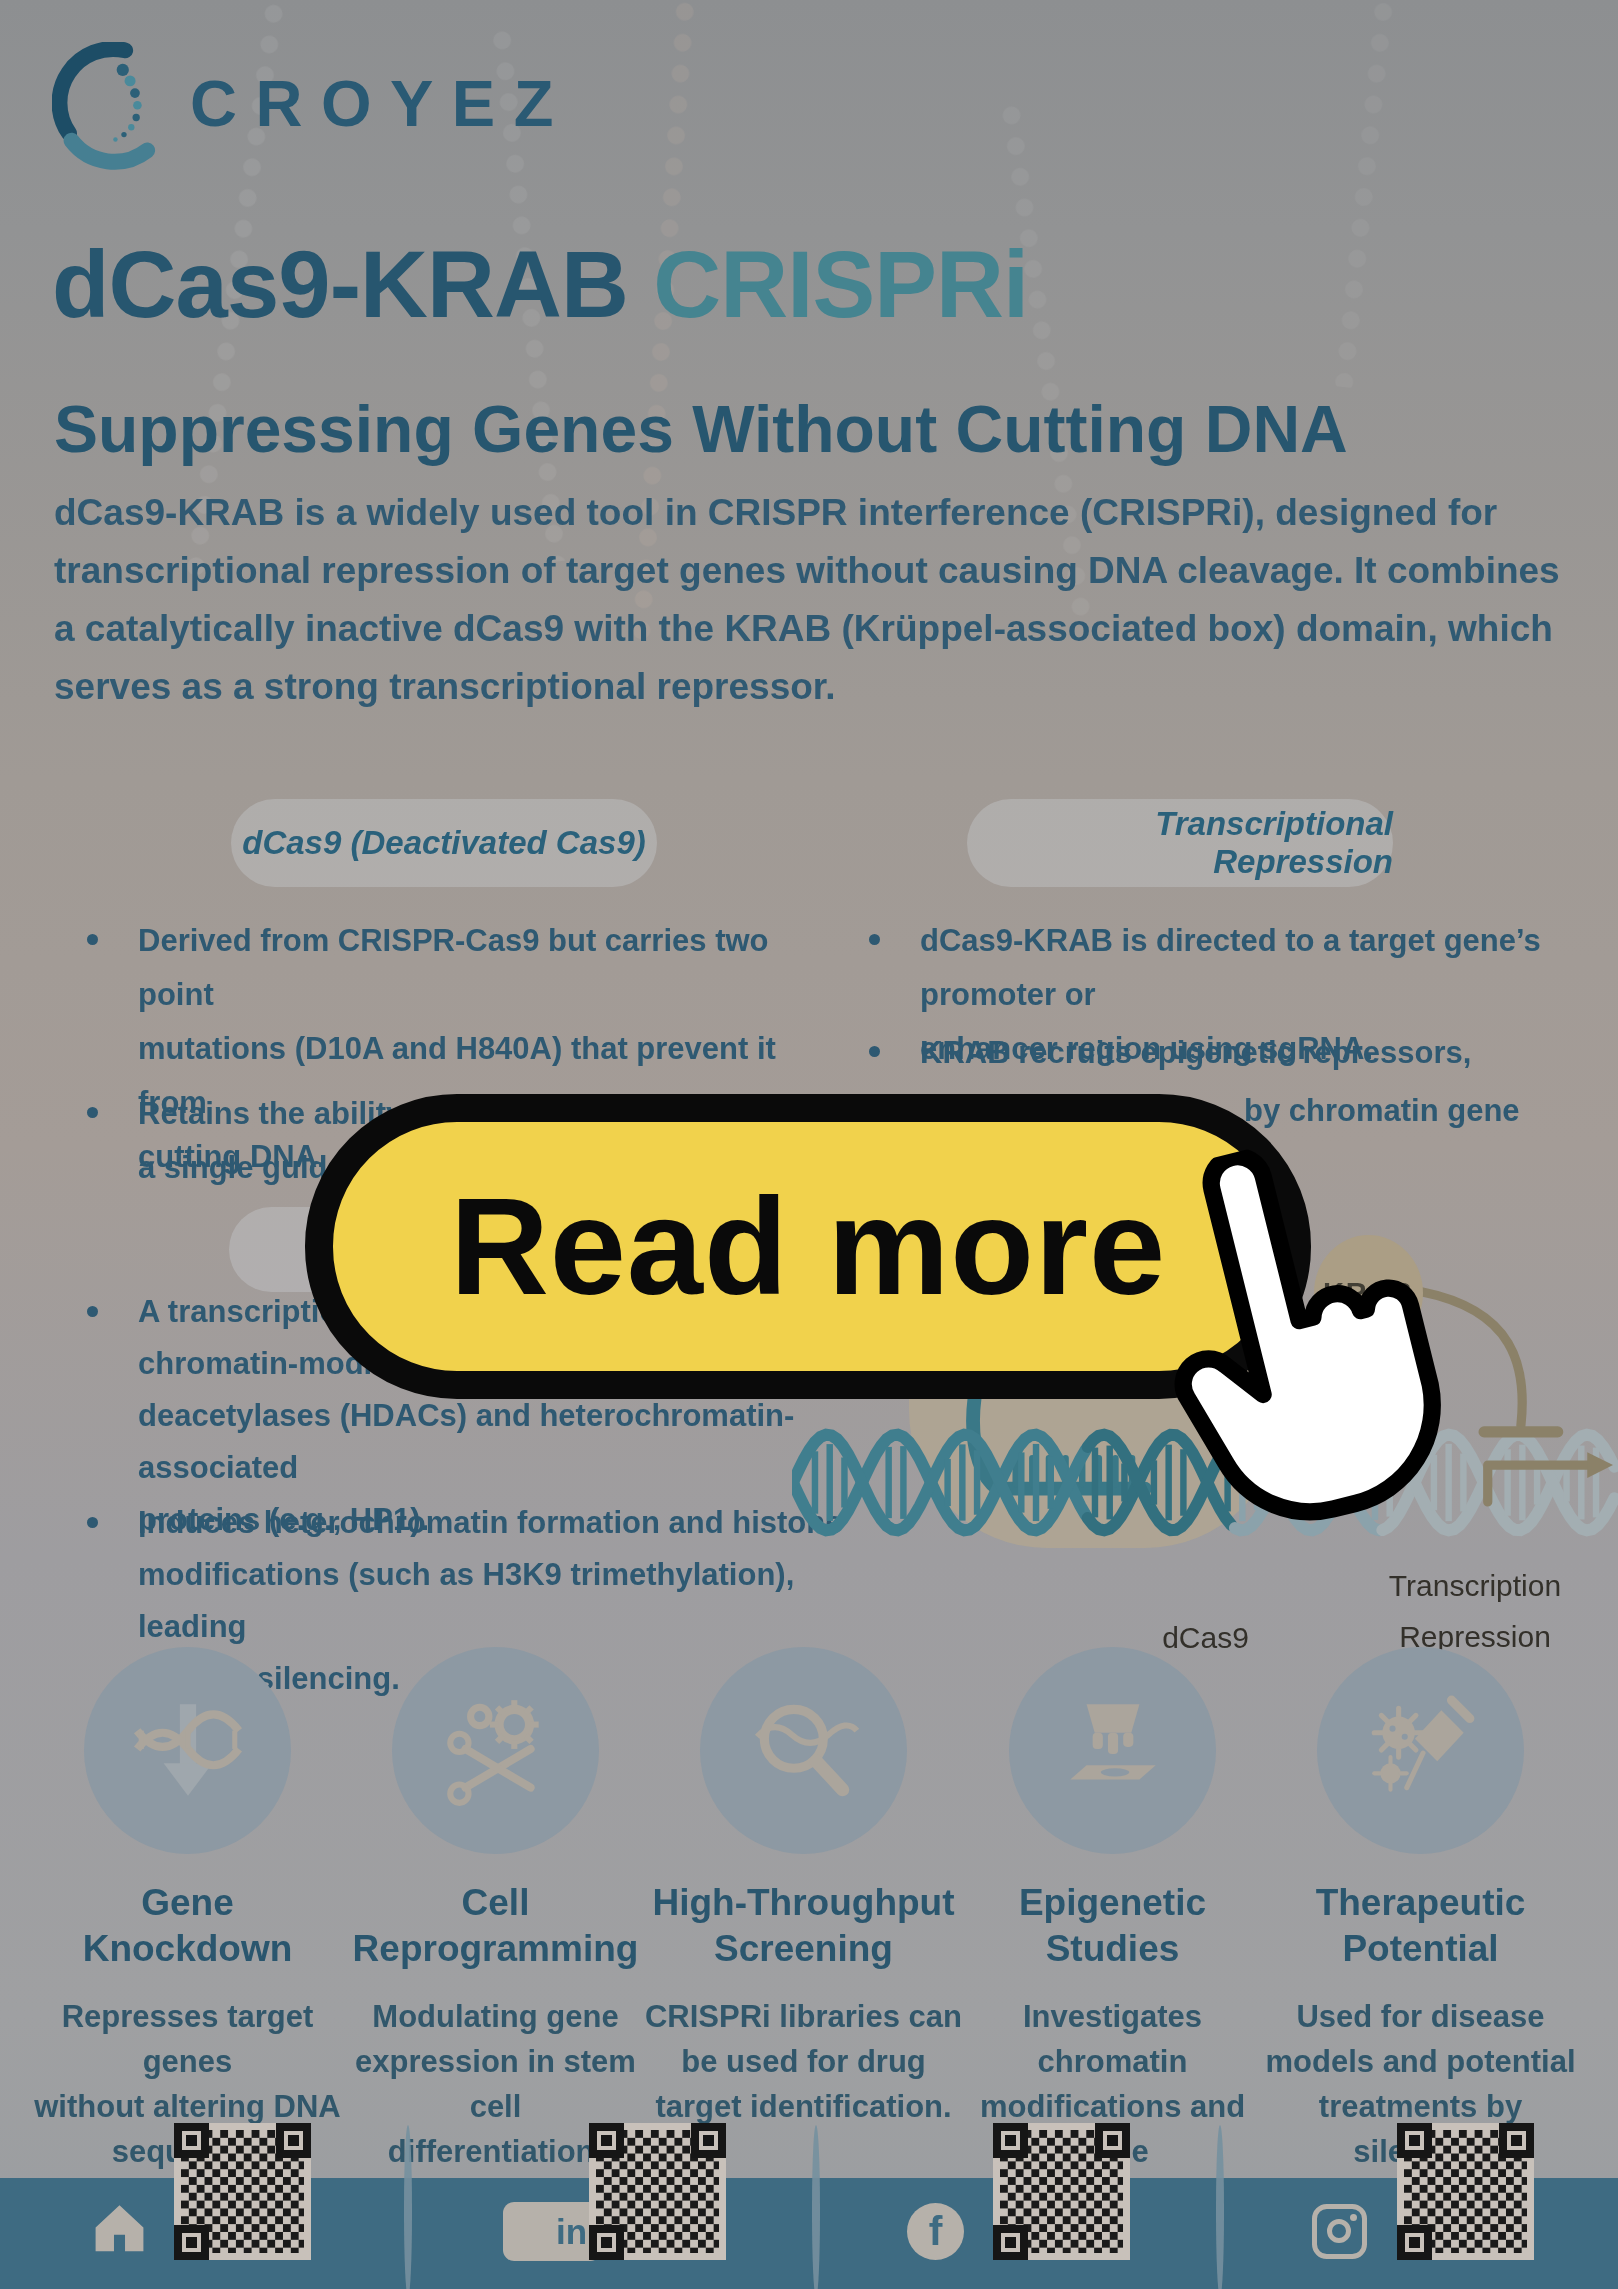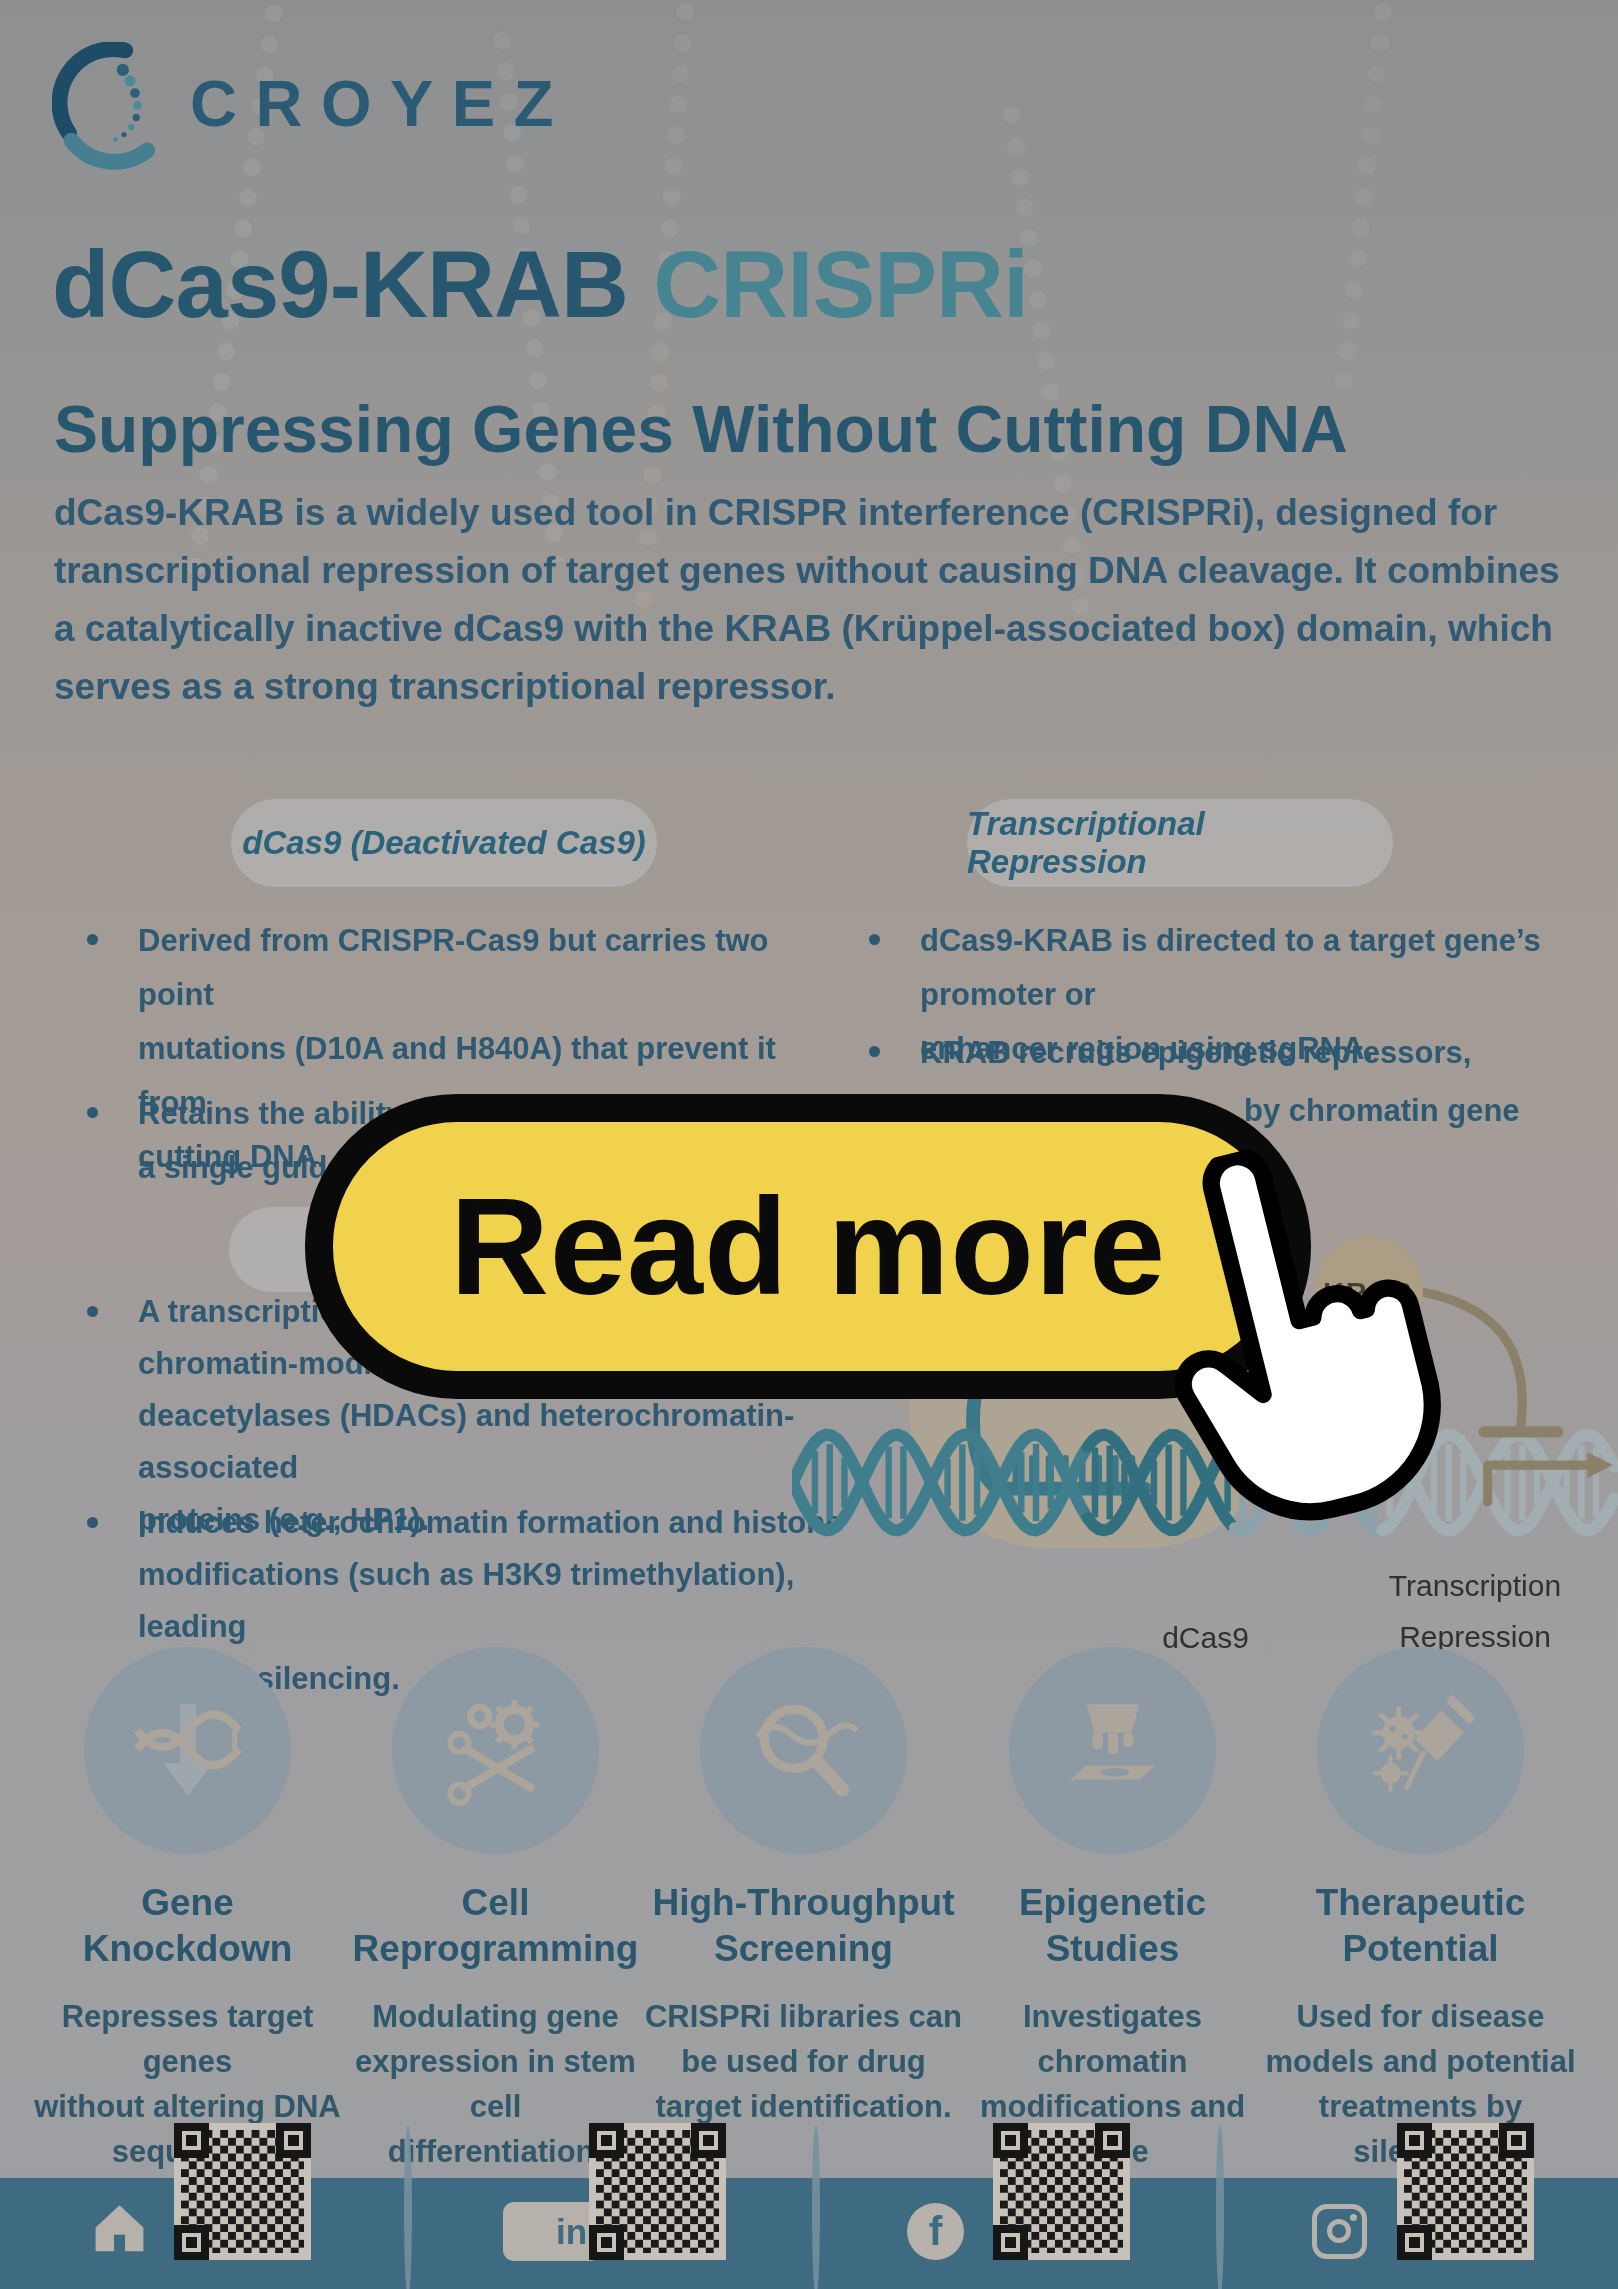--- a/index.html
+++ b/index.html
@@ -84,21 +84,21 @@
     <span> </span>
     <span class="accent">CRISPRi</span>
   </div>
   <div class="abs subtitle">Suppressing Genes Without Cutting DNA</div>
   <div class="abs intro ml">dCas9-KRAB is a widely used tool in CRISPR interference (CRISPRi), designed for
 transcriptional repression of target genes without causing DNA cleavage. It combines
 a catalytically inactive dCas9 with the KRAB (Krüppel-associated box) domain, which
 serves as a strong transcriptional repressor.</div>
 
   <div class="abs pill" style="left:231px;top:799px;width:426px;">dCas9 (Deactivated Cas9)</div>
-  <div class="abs pill" style="left:967px;top:799px;width:426px;">Transcriptional Repression</div>
+  <div class="abs pill" style="left:967px;top:799px;width:426px;text-align:right;">Transcriptional Repression</div>
 
   <div class="bullet" style="left:87px;top:914px;width:720px;">
     <span class="dot"></span>
     <span class="ml">Derived from CRISPR-Cas9 but carries two point
 mutations (D10A and H840A) that prevent it from
 cutting DNA.</span>
   </div>
   <div class="bullet" style="left:87px;top:1087px;width:720px;">
     <span class="dot"></span>
     <span class="ml">Retains the ability t

